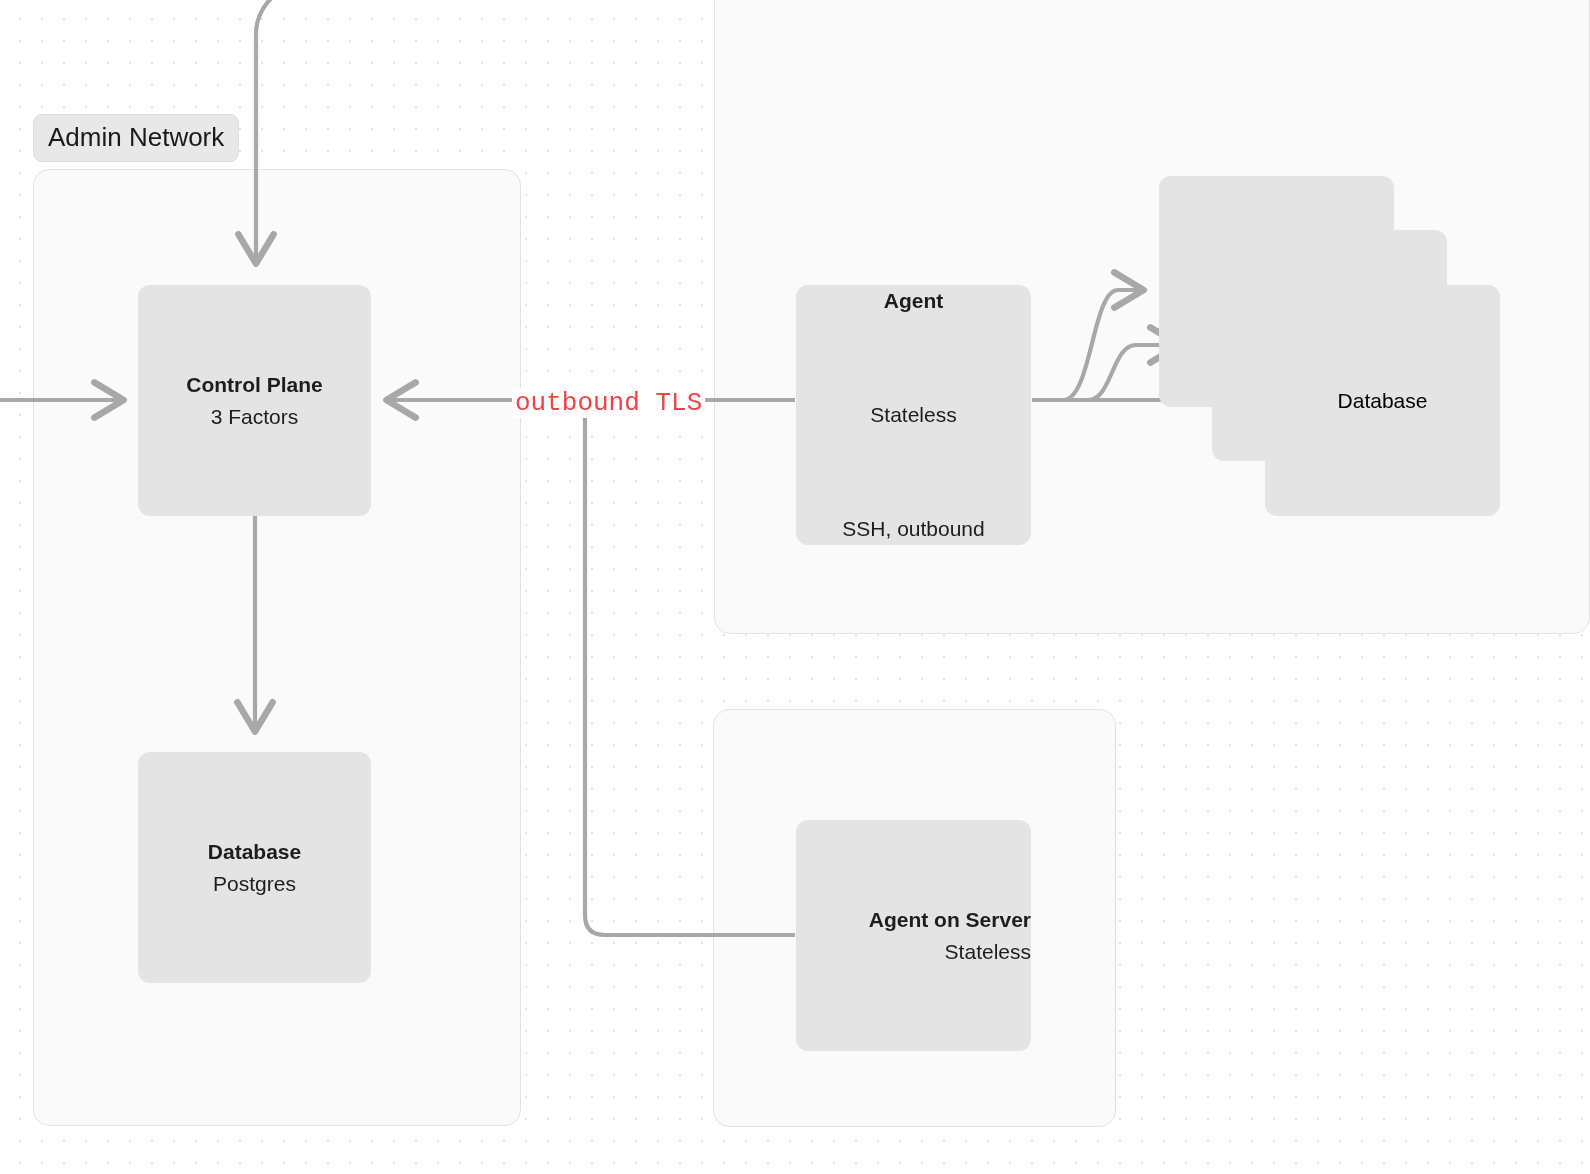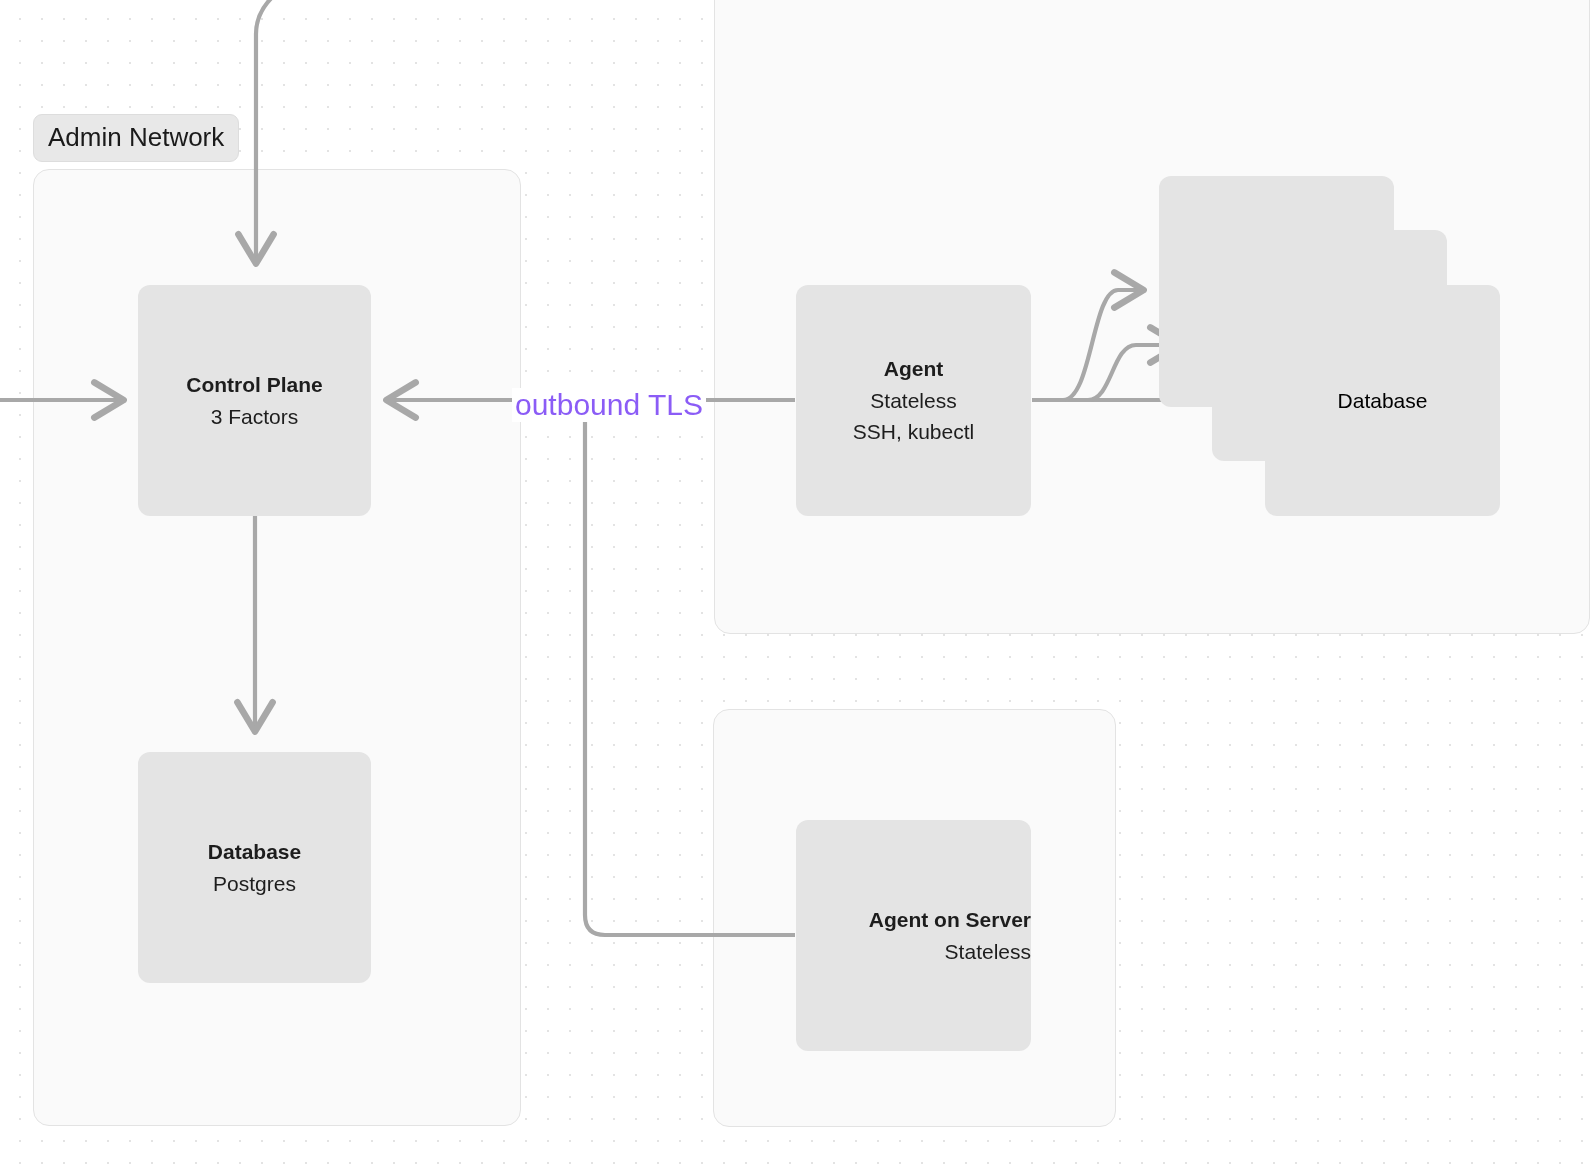--- a/index.html
+++ b/index.html
@@ -89,26 +89,27 @@
     left: 0;
     top: 0;
     width: 1590px;
     height: 1174px;
     pointer-events: none;
   }
 
   
   .edge-label {
     position: absolute;
-    font-size: 30px;
-    color: #8b5cf6;
+    font-size: 26px;
+    color: #ef4444;
     background: #ffffff;
     line-height: 1;
     padding: 2px 3px;
     white-space: nowrap;
+    font-family: Liberation Mono, monospace;
   }
 </style>
 </head>
 <body>
 
 <div id="canvas">
 
   <div class="group" style="left:33px; top:169px; width:488px; height:957px;"></div>
 
   <div class="group" style="left:714px; top:-24px; width:876px; height:658px;"></div>
@@ -151,24 +152,24 @@
   <div class="node" style="left:138px; top:285px; width:233px; height:231px;">
     <div class="node-title">Control Plane</div>
     <div class="node-sub">3 Factors</div>
   </div>
 
   <div class="node" style="left:138px; top:752px; width:233px; height:231px;">
     <div class="node-title">Database</div>
     <div class="node-sub">Postgres</div>
   </div>
 
-  <div class="node" style="left:796px; top:285px; width:235px; height:231px;">
+  <div class="node" style="left:796px; top:285px; width:235px; height:260px;justify-content:space-between;">
     <div class="node-title">Agent</div>
     <div class="node-sub">Stateless</div>
-    <div class="node-sub">SSH, kubectl</div>
+    <div class="node-sub">SSH, outbound</div>
   </div>
 
   <div style="position:absolute; left:1159px; top:176px; width:341px; height:340px;">
     <div class="stack-card" style="left:0px; top:0px; width:235px; height:231px;"></div>
     <div class="stack-card" style="left:53px; top:54px; width:235px; height:231px;"></div>
     <div class="stack-card" style="left:106px; top:109px; width:235px; height:231px; display:flex; align-items:center; justify-content:center;">
       <span class="node-plain">Database</span>
     </div>
   </div>
 

